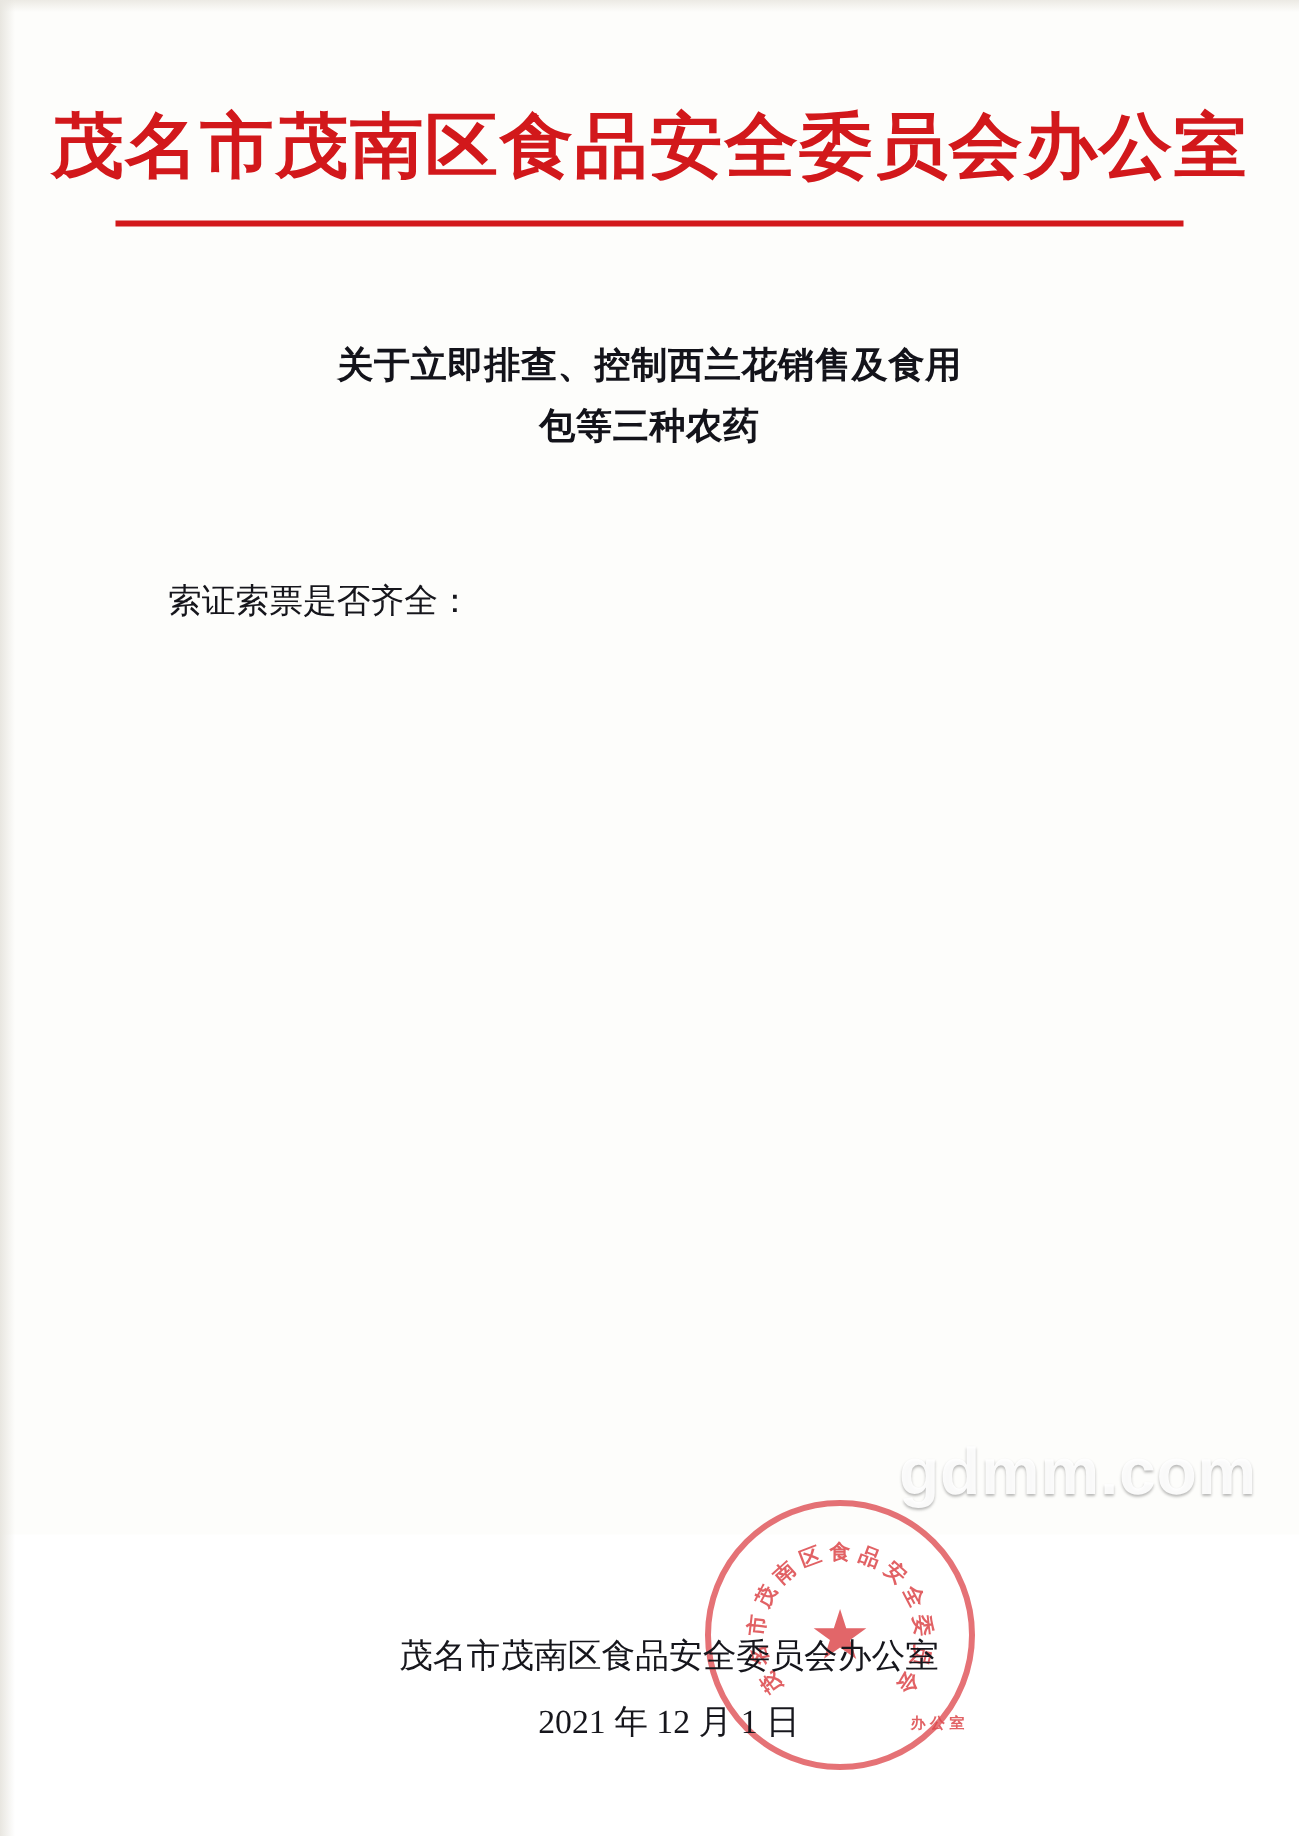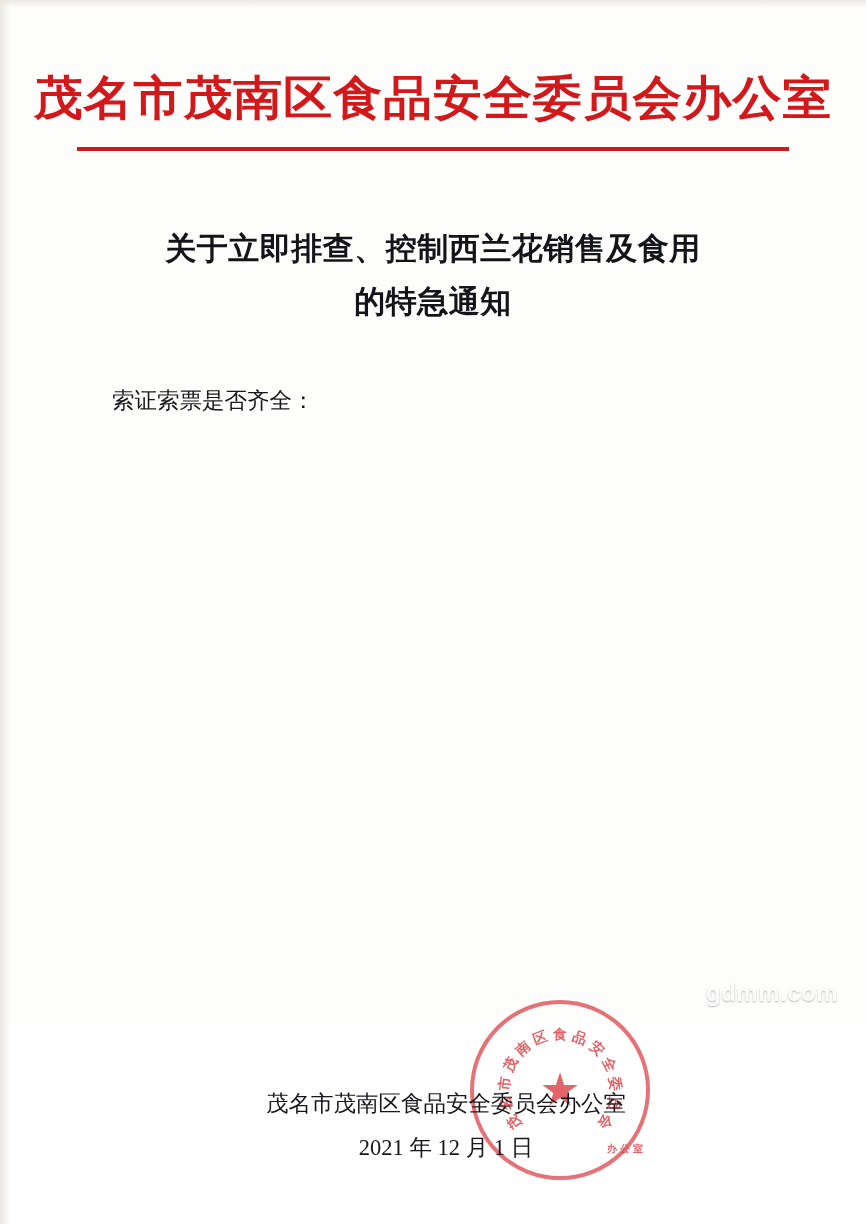--- a/index.html
+++ b/index.html
@@ -51,21 +51,21 @@
 
   
   .doc-title {
     position: absolute;
     top: 222px;
     left: 0;
     width: 866px;
     text-align: center;
     font-family: "DejaVu Serif", "Liberation Serif", serif;
     font-weight: 700;
-    font-size: 31px;
+    font-size: 24px;
     line-height: 1.72;
     color: #13131a;
     letter-spacing: 0.5px;
   }
   .doc-title .line2 {
     display: block;
   }
 
   
   .body-block {
@@ -160,21 +160,21 @@
     color: rgba(214, 35, 40, 0.88);
     font-family: Liberation Mono, monospace;
   }
 
   
   .watermark {
     position: absolute;
     right: 28px;
     bottom: 16px;
     font-family: "Liberation Sans", sans-serif;
-    font-size: 24px;
+    font-size: 44px;
     font-weight: 700;
     color: rgba(255, 255, 255, 0.92);
     text-shadow: 0 1px 2px rgba(0, 0, 0, 0.28);
     letter-spacing: 0.5px;
   }
 
   
   .edge-left {
     position: absolute;
     top: 0; left: 0; width: 10px; height: 1224px;
@@ -194,21 +194,21 @@
   <div class="edge-top"></div>
   <div class="edge-left"></div>
 
   <div class="masthead">
     <div class="masthead-title">茂名市茂南区食品安全委员会办公室</div>
     <div class="masthead-rule"></div>
   </div>
 
   <div class="doc-title">
     <span>关于立即排查、控制西兰花销售及食用</span>
-    <span class="line2">的特急通知</span>
+    <span class="line2">包等三种农药</span>
   </div>
 
   <div class="body-block">
     <p class="addressee">索证索票是否齐全：</p>
   </div>
 
   <div class="seal">
     <div class="seal-inner">
       <div class="seal-arc-text" id="seal-arc">
           <span style="transform: rotate(-125deg) translate(-50%, -64px);">茂</span>

